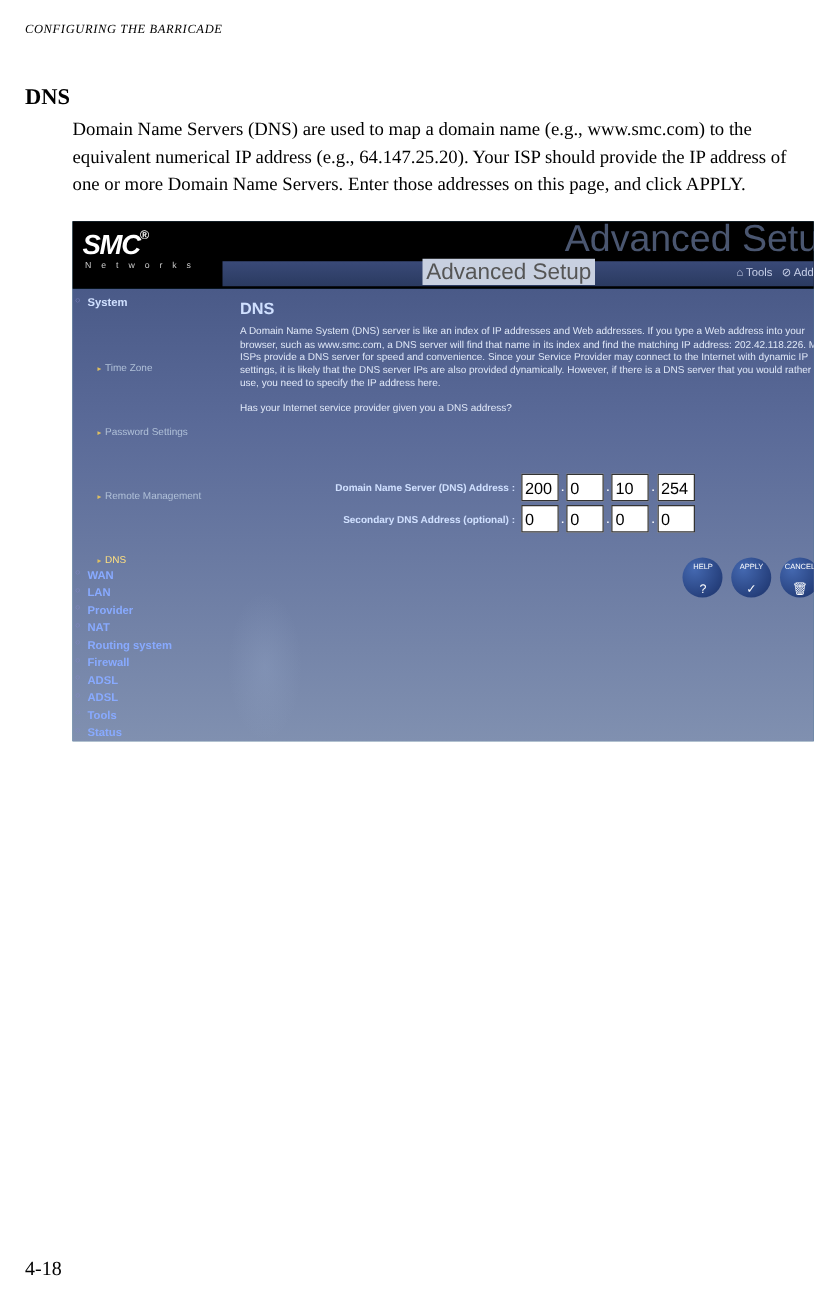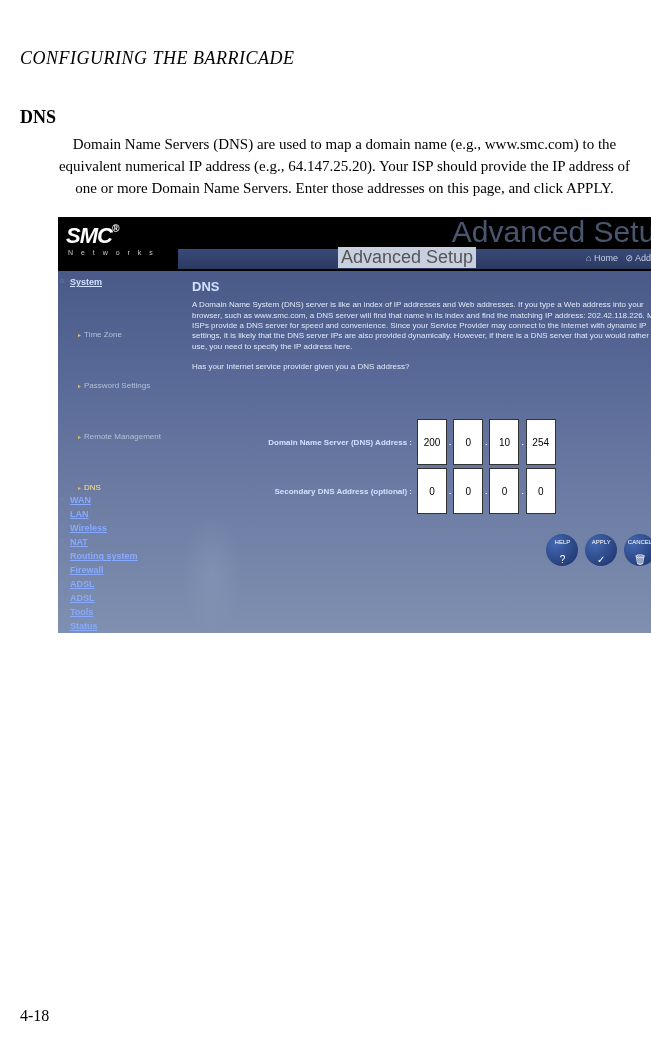--- a/index.html
+++ b/index.html
@@ -8,35 +8,33 @@
     font-family: Georgia, 'Times New Roman', serif;
     width: 651px;
     height: 1047px;
     background: white;
     position: relative;
     color: #000;
   }
   .page-header {
     font-style: italic;
     font-variant: small-caps;
-    font-size: 18px;
+    font-size: 10px;
     padding: 18px 0 0 20px;
     letter-spacing: 0.5px;
-    margin-top: 30px;
   }
   .section-title {
     font-weight: bold;
     font-size: 18px;
     padding: 38px 0 0 20px;
   }
   .body-text {
     font-size: 15px;
     line-height: 1.45;
     padding: 6px 20px 0 58px;
-    text-align: center;
   }
   .screenshot {
     margin: 18px 0 0 58px;
     width: 618px;
     background: #0c4a6e;
     font-family: Arial, sans-serif;
     font-size: 10px;
     color: white;
     position: relative;
   }
@@ -111,21 +109,21 @@
     color: #c8d8f0;
     position: relative;
   }
   .nav-item.top::before {
     content: "○";
     color: #88c;
     position: absolute;
     left: -2px;
     font-size: 7px;
   }
-  .nav-item.top { font-weight: bold; color: #d0e0ff; text-decoration: underline; }
+  .nav-item.top { font-weight: bold; color: #d0e0ff; }
   .nav-sub {
     padding: 1px 0 1px 16px;
     color: #b0c0d8;
     font-size: 8px;
     margin-top: 40px;
   }
   .nav-sub::before {
     content: "▸";
     color: #e0c060;
     margin-right: 3px;
@@ -166,23 +164,23 @@
     color: #d0e0ff;
     font-weight: bold;
   }
   .form-label { width: 190px; text-align: right; padding-right: 4px; }
   .ip-box {
     width: 24px;
     height: 12px;
     background: white;
     color: black;
     border: 1px solid #333;
-    font-size: 10px;
-    text-align: center;
-    padding: 16px 2px;
+    font-size: 13px;
+    text-align: left;
+    padding: 4px 2px;
     margin: 0 1px;
   }
   .dot { color: white; padding: 0 1px; }
   .buttons {
     text-align: right;
     margin: 20px 8px 12px 0;
   }
   .btn {
     display: inline-block;
     width: 32px;
@@ -223,34 +221,34 @@
 <div class="body-text">Domain Name Servers (DNS) are used to map a domain name (e.g., www.smc.com) to the equivalent numerical IP address (e.g., 64.147.25.20). Your ISP should provide the IP address of one or more Domain Name Servers. Enter those addresses on this page, and click APPLY.</div>
 
 <div class="screenshot">
   <div class="ss-header">
     <span class="logo"><span>SMC</span><sup>®</sup></span>
     <span class="logo-sub">N e t w o r k s</span>
     <span class="ghost-title">Advanced Setup</span>
     <div class="header-bar"></div>
     <span class="setup-label">Advanced Setup</span>
     <span class="home-logout">
-      <span>⌂ Home</span>&nbsp;&nbsp;
+      <span>⌂ Tools</span>&nbsp;&nbsp;
       <span>⊘ Address</span>
     </span>
   </div>
   <div class="ss-body">
     <div class="sidebar">
       <div class="nav-item top">System</div>
       <div class="nav-sub">Time Zone</div>
       <div class="nav-sub">Password Settings</div>
       <div class="nav-sub">Remote Management</div>
       <div class="nav-sub active">DNS</div>
       <div class="nav-item top blue">WAN</div>
       <div class="nav-item top blue">LAN</div>
-      <div class="nav-item top blue">Wireless</div>
+      <div class="nav-item top blue">Provider</div>
       <div class="nav-item top blue">NAT</div>
       <div class="nav-item top blue">Routing system</div>
       <div class="nav-item top blue">Firewall</div>
       <div class="nav-item top blue">ADSL</div>
       <div class="nav-item top blue">ADSL</div>
       <div class="nav-item top blue">Tools</div>
       <div class="nav-item top blue">Status</div>
     </div>
     <div class="content">
       <div class="figure"></div>

